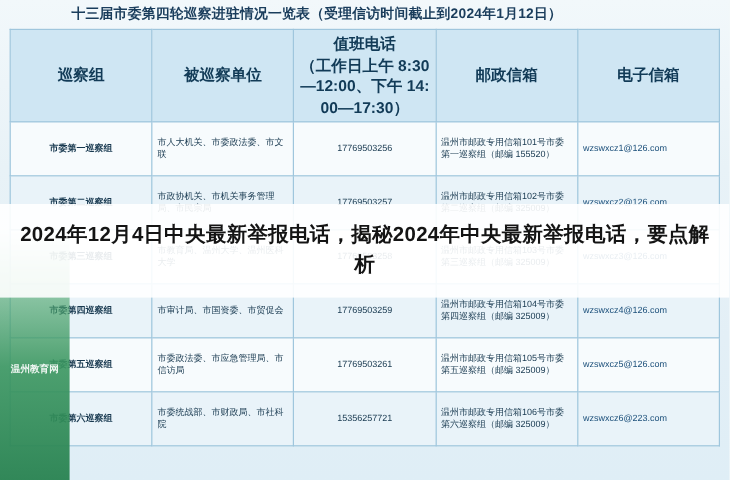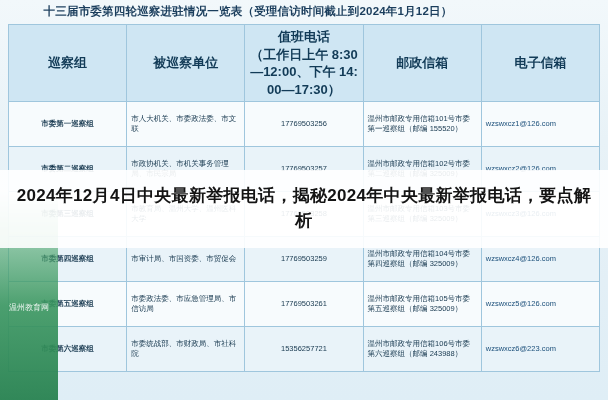--- a/index.html
+++ b/index.html
@@ -26,21 +26,21 @@
     left: 0;
     top: 0;
     width: 608px;
     height: 400px;
     background: linear-gradient(180deg, #f2f8fb 0%, #e8f2f7 35%, #e3eff6 70%, #dfeef6 100%);
     overflow: hidden;
   }
   .doc-title {
     position: absolute;
     top: 4px;
-    left: 0;
+    left: 16px;
     width: 496px;
     text-align: center;
     font-size: 11.5px;
     font-weight: bold;
     color: #1a3d5c;
     letter-spacing: 0.2px;
     white-space: nowrap;
   }
   table.tbl {
     position: absolute;
@@ -95,20 +95,21 @@
   .green-strip-text {
     position: absolute;
     left: 6px;
     bottom: 86px;
     width: 46px;
     font-size: 8px;
     color: #ffffff;
     line-height: 1.5;
     text-align: center;
     opacity: 0.9;
+    font-weight: bold;
   }
 
   
   .overlay {
     position: absolute;
     left: 0;
     top: 170px;
     width: 608px;
     height: 78px;
     background: rgba(255,255,255,0.90);
@@ -181,21 +182,21 @@
           <td class="c-group">市委第五巡察组</td>
           <td class="c-unit">市委政法委、市应急管理局、市信访局</td>
           <td class="c-phone">17769503261</td>
           <td class="c-mail">温州市邮政专用信箱105号市委第五巡察组（邮编 325009）</td>
           <td class="c-email">wzswxcz5@126.com</td>
         </tr>
         <tr>
           <td class="c-group">市委第六巡察组</td>
           <td class="c-unit">市委统战部、市财政局、市社科院</td>
           <td class="c-phone">15356257721</td>
-          <td class="c-mail">温州市邮政专用信箱106号市委第六巡察组（邮编 243988）</td>
+          <td class="c-mail">温州市邮政专用信箱106号市委第六巡察组（邮编 325009）</td>
           <td class="c-email">wzswxcz6@223.com</td>
         </tr>
       </tbody>
     </table>
 
     <div class="green-strip"></div>
     <div class="green-strip-text">温州教育网</div>
   </div>
 
   <div class="overlay">

